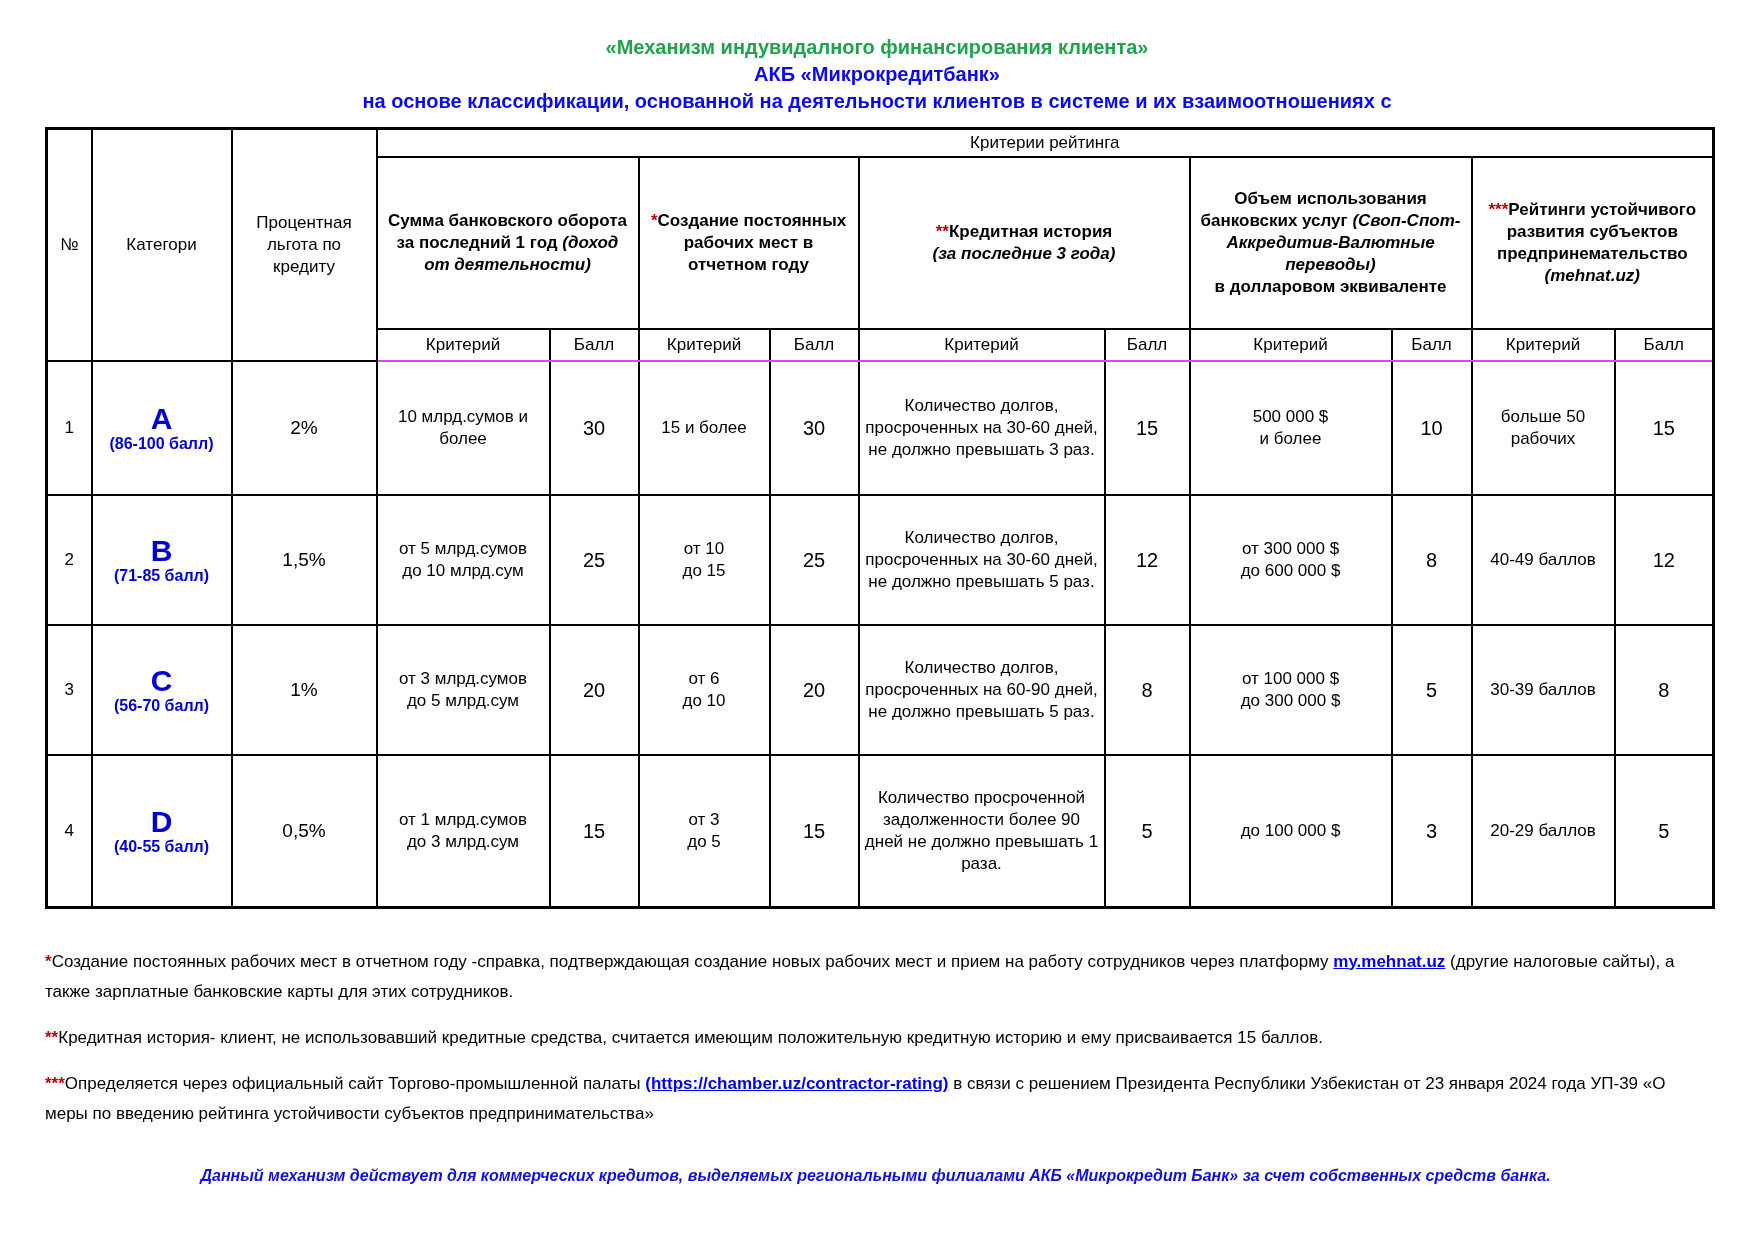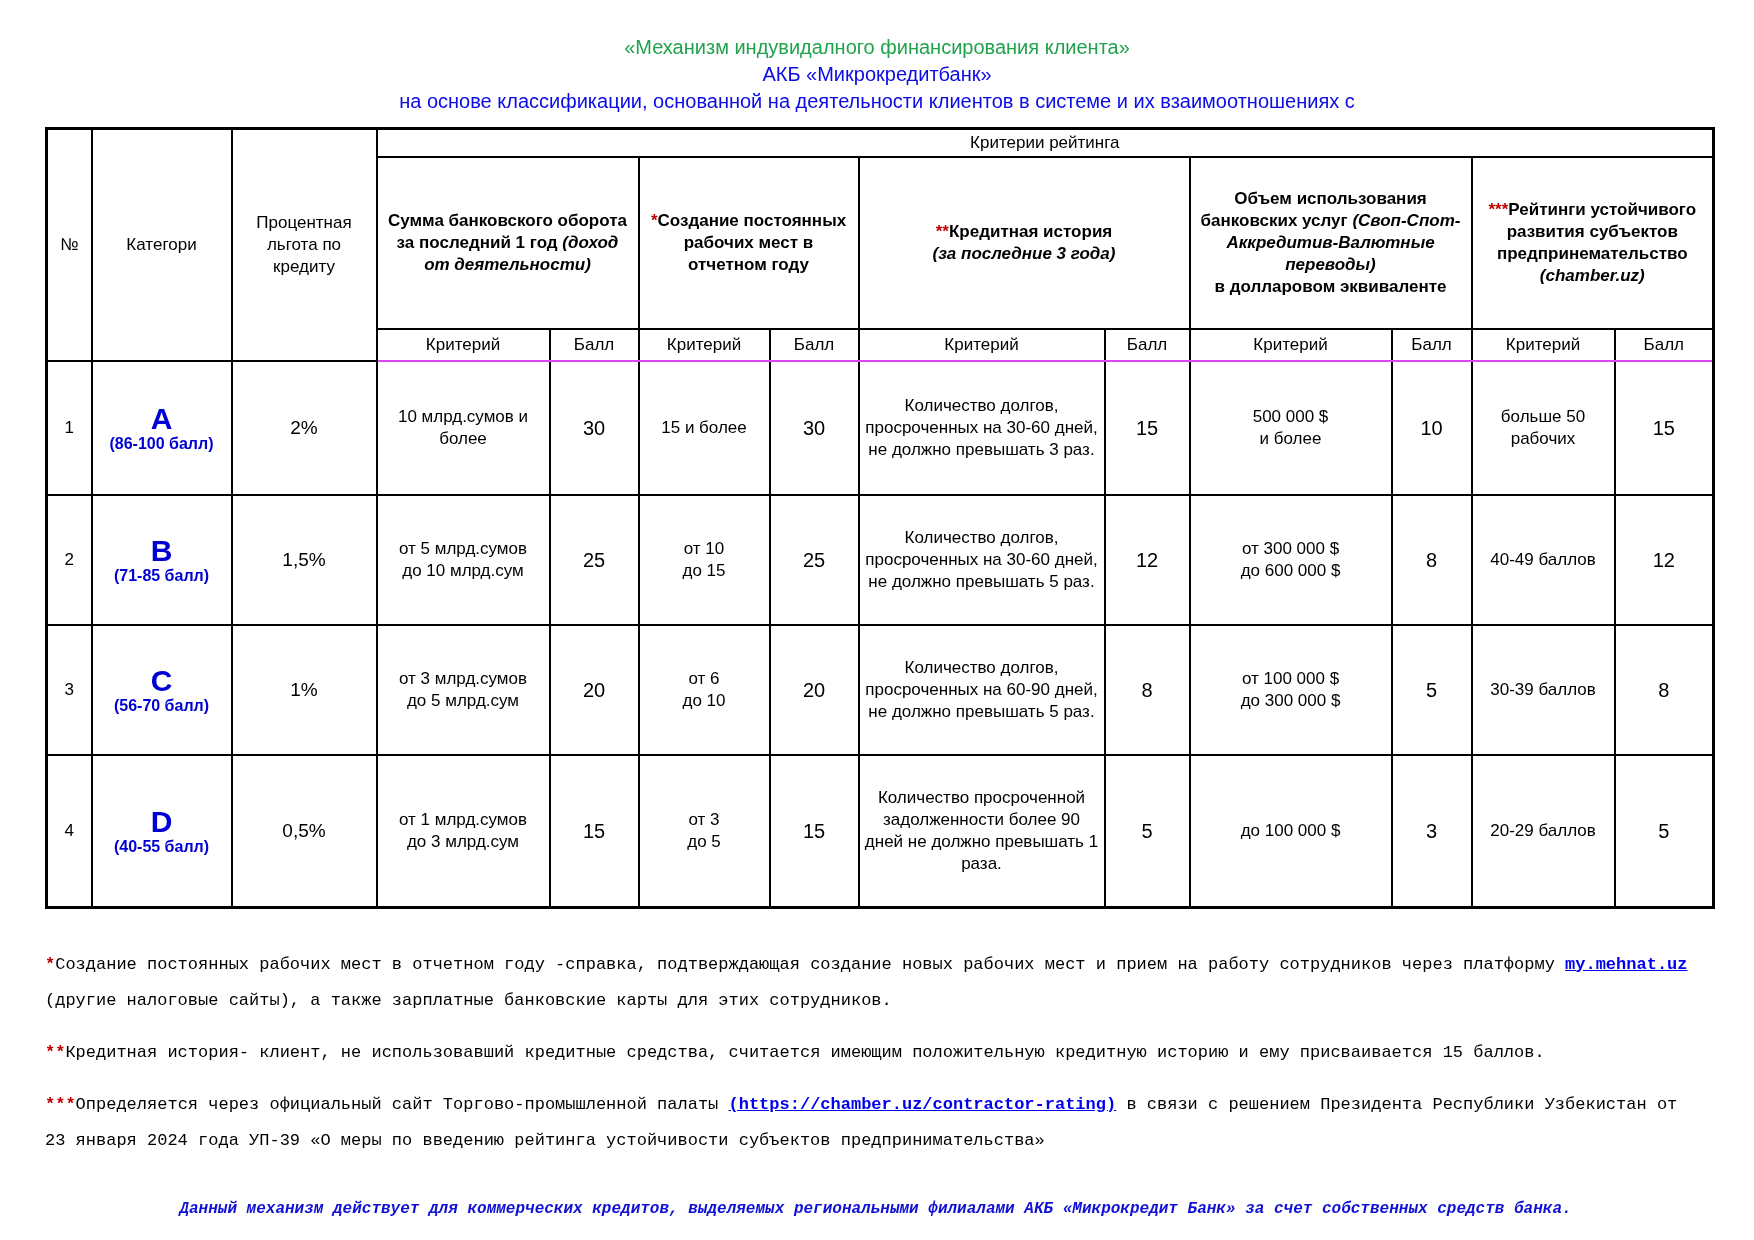--- a/index.html
+++ b/index.html
@@ -4,21 +4,21 @@
 <style>
   * { box-sizing: border-box; }
   html, body {
     margin: 0; padding: 0;
     width: 1754px; height: 1240px;
     background: #ffffff; color: #000000;
     font-family: "Liberation Sans", sans-serif;
     overflow: hidden;
   }
   
-  .titles { text-align: center; padding-top: 34px; font-weight: normal; font-size: 20px; line-height: 27px; }
+  .titles { text-align: center; padding-top: 34px; font-weight: bold; font-size: 20px; line-height: 27px; }
   .title-green { color: #21a24d; }
   .title-blue  { color: #0b0bе6; }
   .title-blue, .title-blue2 { color: #0b0be6; }
   
   table.main {
     border-collapse: collapse;
     table-layout: fixed;
     width: 1667px;
     margin: 12px 42px 0 45px;
     border: 3px solid #000;
@@ -44,21 +44,21 @@
   th.bold, .bold { font-weight: bold; }
   .it { font-style: italic; }
   .blk { display: block; }
   .red { color: #c00000; font-weight: bold; }
   .cat-letter { display: block; color: #0000d4; font-weight: bold; font-size: 30px; line-height: 32px; }
   .cat-sub    { display: block; color: #0000d4; font-weight: bold; font-size: 16px; line-height: 18px; }
   .pct   { font-weight: bold; font-size: 19px; }
   .score { font-weight: bold; font-size: 20px; }
   .numcol { font-size: 17px; }
   
-  .notes { margin: 38px 48px 0 45px; font-size: 17px; line-height: 36px; font-family: Liberation Mono, monospace; }
+  .notes { margin: 38px 48px 0 45px; font-size: 17px; line-height: 30px; }
   .note { margin-bottom: 16px; }
   .note a { color: #0000ee; font-weight: bold; text-decoration: underline; cursor: pointer; }
   .closing {
     margin-top: 32px;
     text-align: center;
     color: #1010d6;
     font-weight: bold;
     font-style: italic;
     font-size: 16px;
   }
@@ -95,21 +95,21 @@
     <th class="bold" rowspan="3">Категори</th>
     <th class="bold" rowspan="3">Процентная льгота по кредиту</th>
     <th class="bold" colspan="10">Критерии рейтинга</th>
   </tr>
 
   <tr class="h-main">
     <th colspan="2"><span class="bold">Сумма банковского оборота за последний 1 год </span><span class="bold it">(доход от деятельности)</span></th>
     <th colspan="2"><span class="red">*</span><span class="bold">Создание постоянных рабочих мест в отчетном году</span></th>
     <th colspan="2"><span class="red">**</span><span class="bold">Кредитная история</span><span class="bold it blk">(за последние 3 года)</span></th>
     <th colspan="2"><span class="bold">Объем использования банковских услуг </span><span class="bold it">(Своп-Спот-Аккредитив-Валютные переводы)</span><span class="bold blk">в долларовом эквиваленте</span></th>
-    <th colspan="2"><span class="red">***</span><span class="bold">Рейтинги устойчивого развития субъектов предпринемательство</span><span class="bold it blk">(chamber.uz)</span></th>
+    <th colspan="2"><span class="red">***</span><span class="bold">Рейтинги устойчивого развития субъектов предпринемательство</span><span class="bold it blk">(mehnat.uz)</span></th>
   </tr>
 
   <tr class="h-sub">
     <th class="bold">Критерий</th>
     <th class="bold">Балл</th>
     <th class="bold">Критерий</th>
     <th class="bold">Балл</th>
     <th class="bold">Критерий</th>
     <th class="bold">Балл</th>
     <th class="bold">Критерий</th>

